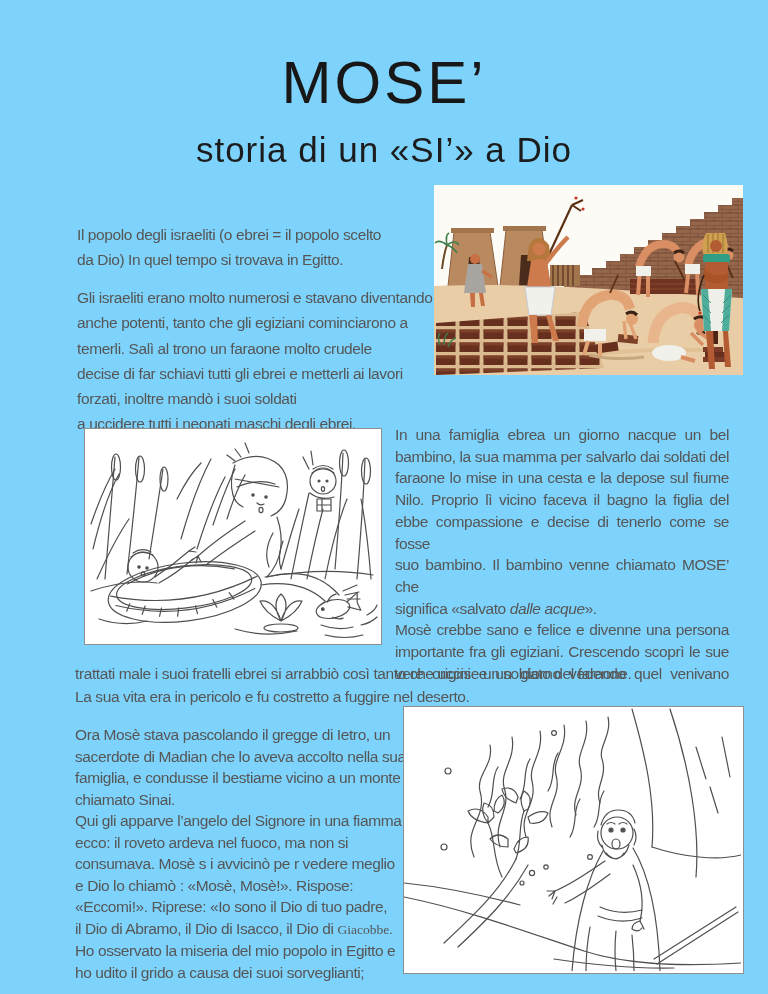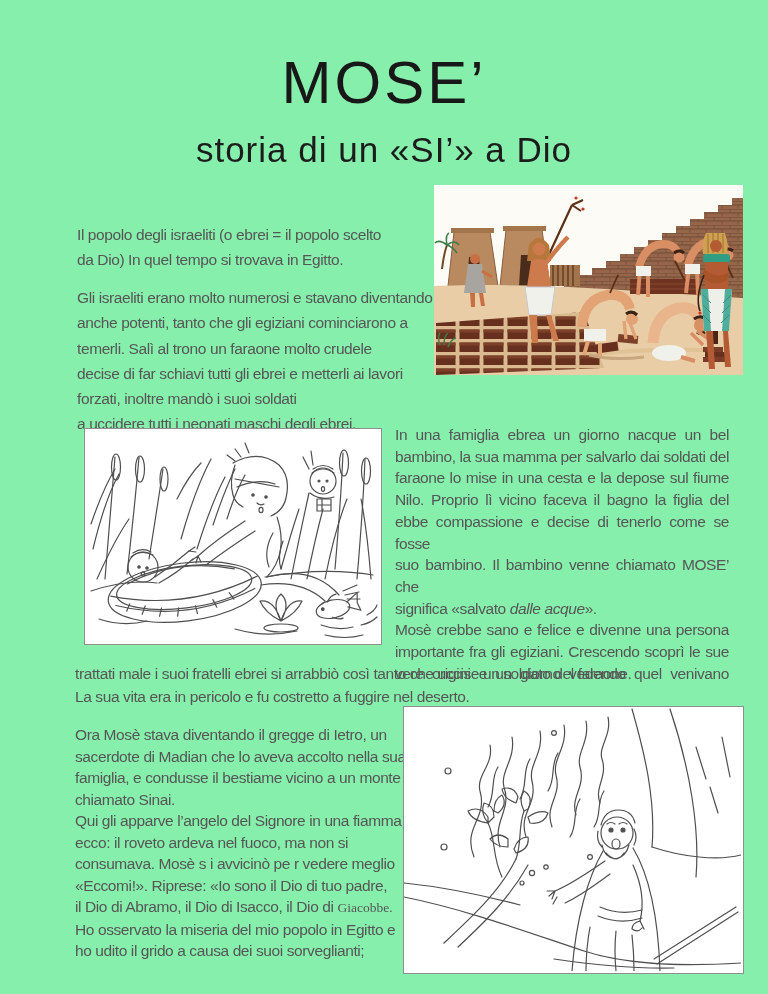--- a/index.html
+++ b/index.html
@@ -1,16 +1,16 @@
 <!DOCTYPE html>
 <html><head>
 <meta charset="utf-8">
 <style>
   html,body{margin:0;padding:0;background:#ffffff;}
-  .page{position:relative;width:768px;height:994px;background:#86efac;overflow:hidden;
+  .page{position:relative;width:768px;height:994px;background:#7dd3fc;overflow:hidden;
         font-family:"Liberation Sans",sans-serif;}
   .abs{position:absolute;}
   .title{left:0;top:48px;width:768px;text-align:center;color:#181818;
          font-size:60px;letter-spacing:3px;font-weight:400;}
   .subtitle{left:0;top:130px;width:768px;text-align:center;color:#1c1c1c;
             font-size:35px;letter-spacing:1px;}
   .body-text{color:#565656;font-size:15.5px;letter-spacing:-0.4px;}
   .pre{white-space:pre-line;}
   .p-intro1{left:77px;top:222px;width:380px;line-height:25.3px;}
   .p-intro2{left:77px;top:285px;width:385px;line-height:25.3px;}
@@ -255,27 +255,28 @@
       <div class="rl"><span>significa «salvato </span><span class="italic">dalle acque</span><span>».</span></div>
       <div class="rl just"><span>Mosè crebbe sano e felice e divenne una persona</span></div>
       <div class="rl just"><span>importante fra gli egiziani. Crescendo scoprì le sue</span></div>
       <div class="rl just"><span>vere origini e un giorno vedendo quel venivano</span></div>
     </div>
 
   <div class="abs body-text pre p-bridge">trattati male i suoi fratelli ebrei si arrabbiò così tanto che uccise un soldato del faraone.
 La sua vita era in pericolo e fu costretto a fuggire nel deserto.</div>
 
   <div class="abs body-text col-bottom">
-      <div class="rl"><span>Ora Mosè stava diventando il gregge di Ietro, un</span></div>
+      <div class="rl"><span>Ora Mosè stava pascolando il gregge di Ietro, un</span></div>
       <div class="rl"><span>sacerdote di Madian che lo aveva accolto nella sua</span></div>
       <div class="rl"><span>famiglia, e condusse il bestiame vicino a un monte</span></div>
       <div class="rl"><span>chiamato Sinai.</span></div>
       <div class="rl"><span>Qui gli apparve l’angelo del Signore in una fiamma</span></div>
       <div class="rl"><span>ecco: il roveto ardeva nel fuoco, ma non si</span></div>
       <div class="rl"><span>consumava.  Mosè s i avvicinò pe r vedere meglio</span></div>
+      <div class="rl"><span>e Dio lo chiamò : «Mosè, Mosè!». Rispose:</span></div>
       <div class="rl"><span>«Eccomi!». Riprese: «Io sono il Dio di tuo padre,</span></div>
       <div class="rl"><span>il Dio di Abramo, il Dio di Isacco, il Dio di </span><span class="serif">Giacobbe.</span></div>
       <div class="rl"><span>Ho osservato la miseria del mio popolo in Egitto e</span></div>
       <div class="rl"><span>ho udito il grido a causa dei suoi sorveglianti;</span></div>
     </div>
 
   <div class="abs illus img-bush framed">
     <svg width="337" height="264" viewBox="0 0 337 264">
       <g class="lineart">
 

